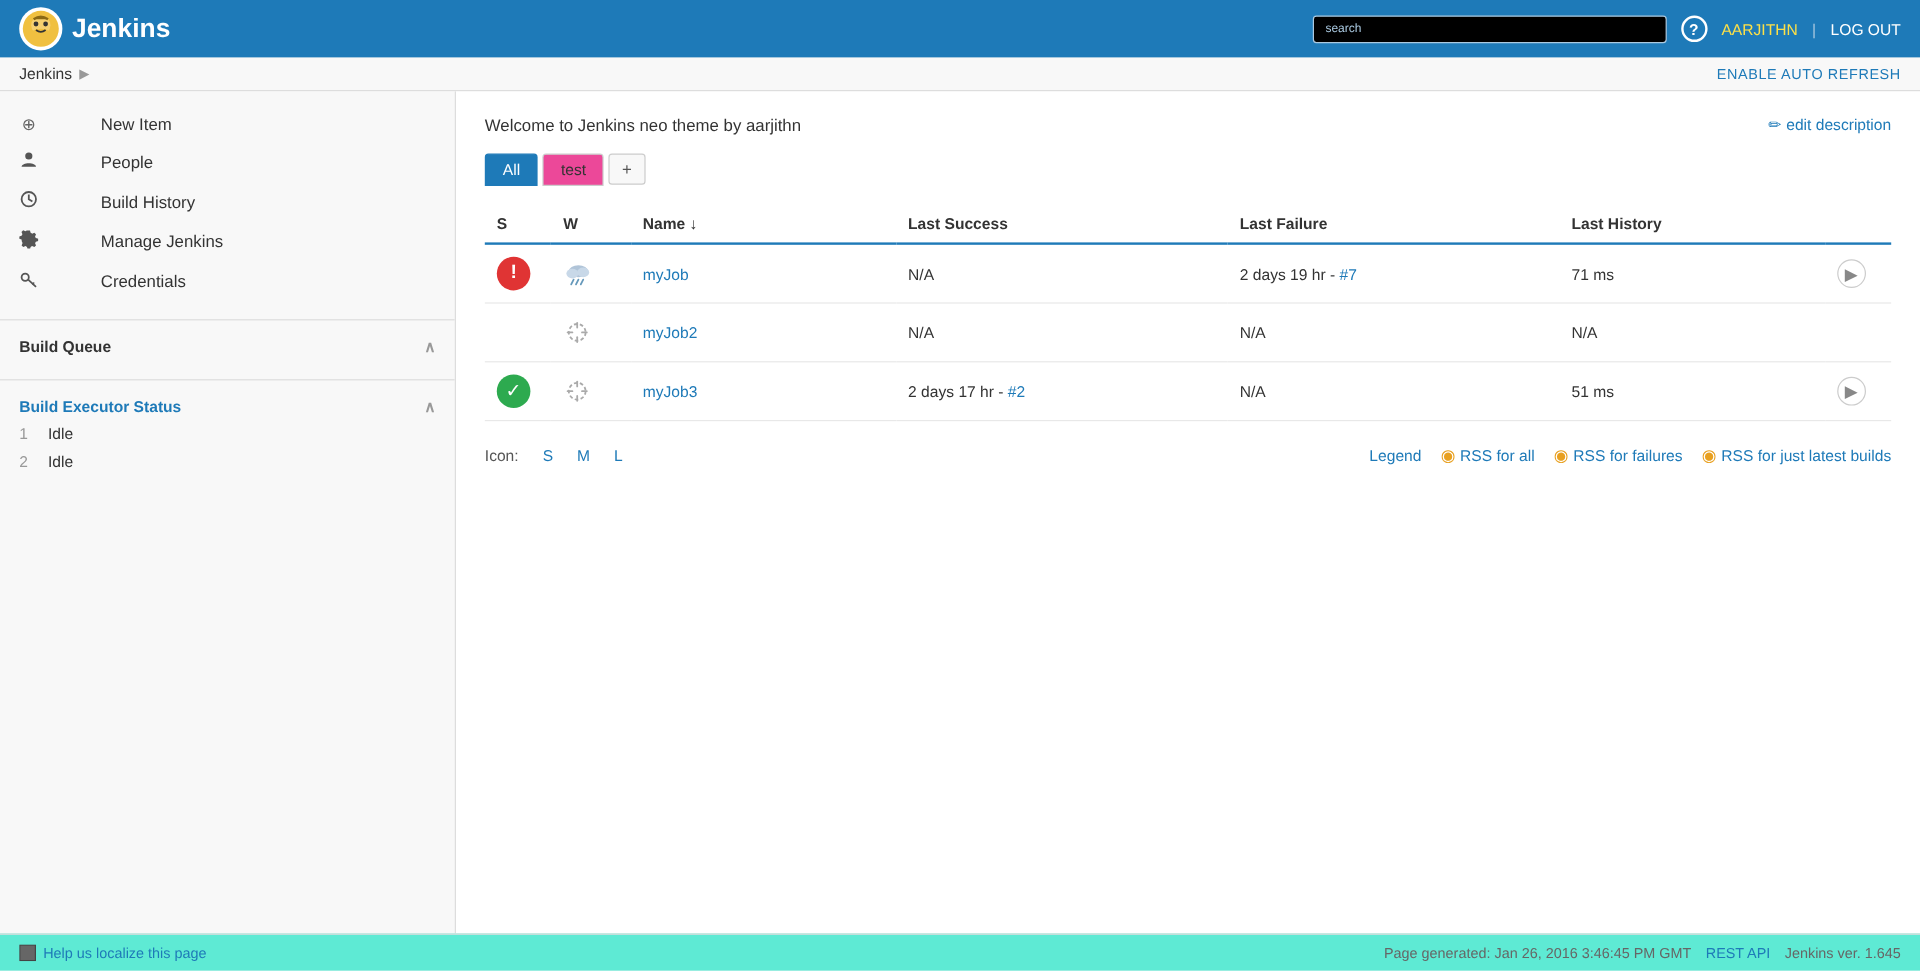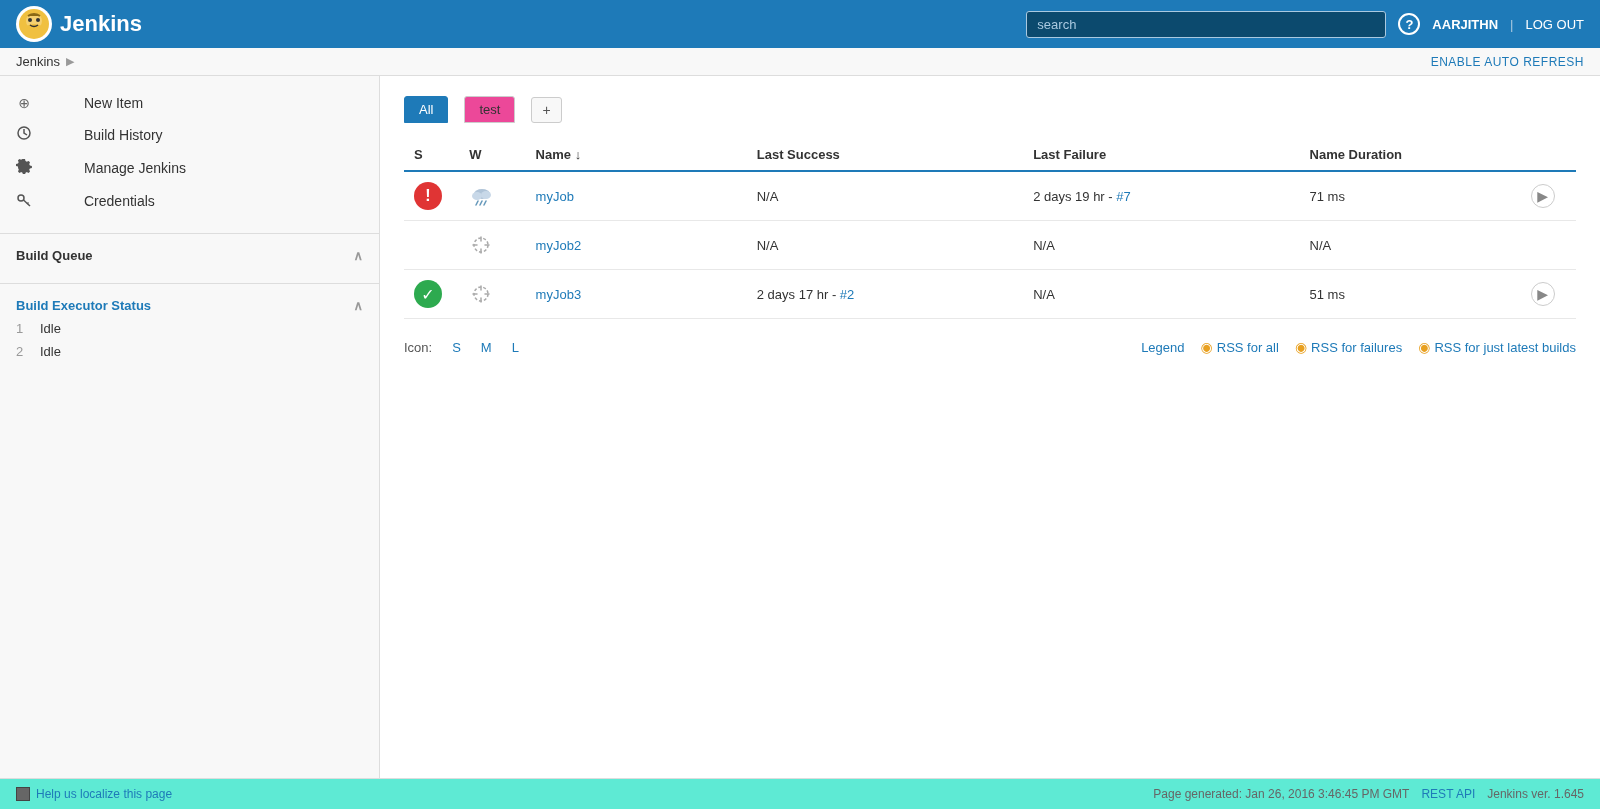--- a/index.html
+++ b/index.html
@@ -29,46 +29,46 @@
       border-radius: 50%;
       background: #fff;
       display: flex;
       align-items: center;
       justify-content: center;
       font-size: 20px;
       overflow: hidden;
     }
     #header .spacer { flex: 1; }
     #header .search-box {
-      background: #0c4a6e;
+      background: #000000;
       border: 1px solid #aac9e0;
       border-radius: 3px;
       padding: 5px 10px;
       color: #cce4f6;
-      font-size: 13px;
-      width: 360px;
+      font-size: 10px;
+      width: 295px;
       outline: none;
     }
     #header .search-box::placeholder { color: #aac9e0; }
     #header .header-actions {
       display: flex;
       align-items: center;
       gap: 12px;
       margin-left: 12px;
       color: white;
     }
     #header .help-icon {
       width: 22px; height: 22px;
       border: 2px solid white;
       border-radius: 50%;
       display: flex; align-items: center; justify-content: center;
       font-weight: bold; font-size: 13px; cursor: pointer;
       color: white;
     }
-    #header .username { font-size: 13px; color: #ffffff; font-weight: bold; cursor: pointer; }
+    #header .username { font-size: 13px; color: #fde047; font-weight: normal; cursor: pointer; }
     #header .divider { color: #aac9e0; }
     #header .logout { font-size: 13px; color: white; cursor: pointer; text-decoration: none; }
 
     
     #breadcrumb {
       background: #f8f8f8;
       border-bottom: 1px solid #ddd;
       padding: 6px 16px;
       display: flex;
       align-items: center;
@@ -153,21 +153,21 @@
       float: right;
       color: #1e7ab8;
       font-size: 13px;
       cursor: pointer;
       display: flex;
       align-items: center;
       gap: 4px;
     }
 
     
-    .tabs-area { display: flex; align-items: flex-end; gap: 16px; margin-bottom: 16px; }
+    .tabs-area { display: flex; align-items: flex-start; gap: 4px; margin-bottom: 16px; }
     .tab {
       padding: 5px 14px;
       border: 1px solid #ccc;
       border-radius: 3px 3px 0 0;
       font-size: 13px;
       cursor: pointer;
       background: #ec4899;
       color: #333;
     }
     .tab.active { background: #1e7ab8; color: white; border-color: #1e7ab8; }
@@ -293,20 +293,29 @@
   <span class="crumb-arrow">▶</span>
   <span class="auto-refresh">ENABLE AUTO REFRESH</span>
 </div>
 
 <div id="main">
 
   <div id="sidebar">
     <div class="sidebar-nav-item">
       <span class="nav-icon">⊕</span>
       <span class="nav-label">New Item</span>
+    </div>
+    <div class="sidebar-nav-item">
+      <span class="nav-icon">
+        <svg width="16" height="16" viewBox="0 0 16 16" fill="#555">
+            <circle cx="8" cy="5" r="3"></circle>
+            <path d="M2 14c0-4 12-4 12 0"></path>
+          </svg>
+      </span>
+      <span class="nav-label">People</span>
     </div>
     <div class="sidebar-nav-item">
       <span class="nav-icon">
         <svg width="16" height="16" viewBox="0 0 16 16" fill="none" stroke="#555" stroke-width="1.5">
             <circle cx="8" cy="8" r="6"></circle>
             <path d="M8 4v4l3 2"></path>
           </svg>
       </span>
       <span class="nav-label">Build History</span>
     </div>
@@ -347,36 +356,43 @@
         <span>Idle</span>
       </div>
       <div class="executor-item">
         <span class="executor-num">2</span>
         <span>Idle</span>
       </div>
     </div>
   </div>
 
   <div id="content">
+    <div style="display:flex; align-items:flex-start; justify-content:space-between;">
+      <p class="welcome-text">Welcome to Jenkins neo theme by aarjithn</p>
+      <div class="edit-description-btn">
+        <span>✏</span>
+        <span>edit description</span>
+      </div>
+    </div>
 
     <div class="tabs-area">
       <div class="tab active">All</div>
       <div class="tab">test</div>
       <div class="tab-add">+</div>
     </div>
 
     <table class="jobs-table">
       <thead>
         <tr>
           <th class="col-s">S</th>
           <th class="col-w">W</th>
           <th class="col-name">Name ↓</th>
           <th class="col-success">Last Success</th>
           <th class="col-failure">Last Failure</th>
-          <th class="col-duration">Name Duration</th>
+          <th class="col-duration">Last History</th>
           <th class="col-action"></th>
         </tr>
       </thead>
       <tbody>
 
         <tr>
           <td>
             <div class="status-icon-red">!</div>
           </td>
           <td>

